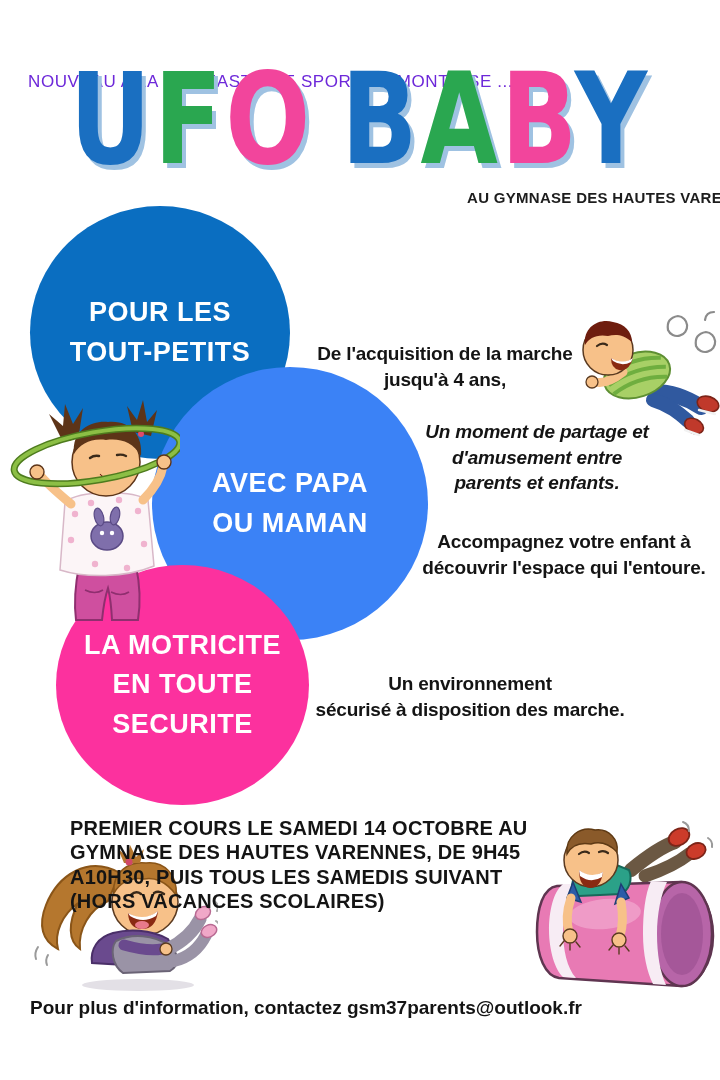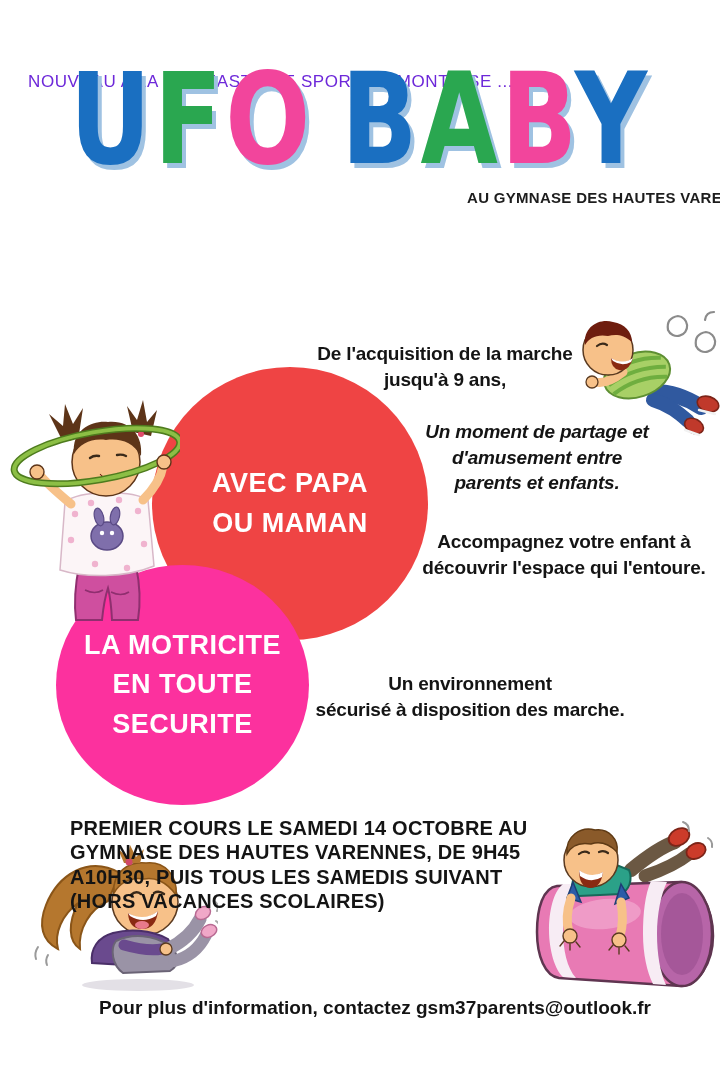--- a/index.html
+++ b/index.html
@@ -32,53 +32,57 @@
   .tb2{left:357px;top:419px;width:360px;font-style:italic;}
   .tb3{left:384px;top:529px;width:360px;}
   .tb4{left:348px;top:601px;width:360px;}
   .tb5{left:290px;top:671px;width:360px;}
 
   .schedule{position:absolute;left:70px;top:816px;width:580px;z-index:4;color:#141414;
             font-weight:bold;font-size:20px;line-height:1.22;letter-spacing:.2px;
             text-align:left;white-space:pre;}
 
   .footer{position:absolute;left:30px;right:0;top:997px;z-index:4;color:#141414;
-          font-weight:bold;font-size:19px;text-align:center;white-space:nowrap;}
+          font-weight:bold;font-size:19px;text-align:left;white-space:nowrap;}
 
   .illus{position:absolute;}
   .illus-hoop-girl{left:5px;top:398px;width:175px;height:225px;z-index:5;}
   .illus-crawl-boy{left:575px;top:300px;width:145px;height:140px;z-index:1;}
   .illus-sit-girl{left:28px;top:845px;width:190px;height:148px;z-index:3;}
   .illus-barrel-boy{left:533px;top:818px;width:187px;height:180px;z-index:3;}
 </style>
 </head>
 <body>
 
 <div class="poster">
 
   <div class="header">NOUVEAU A LA GYMNASTIQUE SPORTIVE MONTOISE ...</div>
 
   <h1 class="title">
     <span style="color:#1a6fc1">U</span><span style="color:#2aa750">F</span><span style="color:#f2459c">O</span><span style="color:#1a6fc1;margin-left:28px">B</span><span style="color:#2aa750">A</span><span style="color:#f2459c">B</span><span style="color:#1a6fc1">Y</span>
   </h1>
 
   <div class="subtitle">AU GYMNASE DES HAUTES VARENNES</div>
 
-  <div class="bubble bubble-green" style="background:#ef4444">
+  <div class="bubble bubble-blue" style="background:#0a6ec1">
+    <span>POUR LES
+TOUT-PETITS</span>
+  </div>
+  <div class="bubble bubble-green" style="background:#3b82f6">
     <span>AVEC PAPA
 OU MAMAN</span>
   </div>
   <div class="bubble bubble-pink" style="background:#fc319e">
     <span>LA MOTRICITE
 EN TOUTE
 SECURITE</span>
   </div>
 
   <div class="tb tb1">De l'acquisition de la marche
-jusqu'à 9 ans,</div>
+jusqu'à 4 ans,</div>
   <div class="tb tb2">Un moment de partage et
 d'amusement entre
 parents et enfants.</div>
   <div class="tb tb3">Accompagnez votre enfant à
 découvrir l'espace qui l'entoure.</div>
   <div class="tb tb5">Un environnement
 sécurisé à disposition des marche.</div>
 
   <div class="schedule">PREMIER COURS LE SAMEDI 14 OCTOBRE AU
 GYMNASE DES HAUTES VARENNES, DE 9H45

